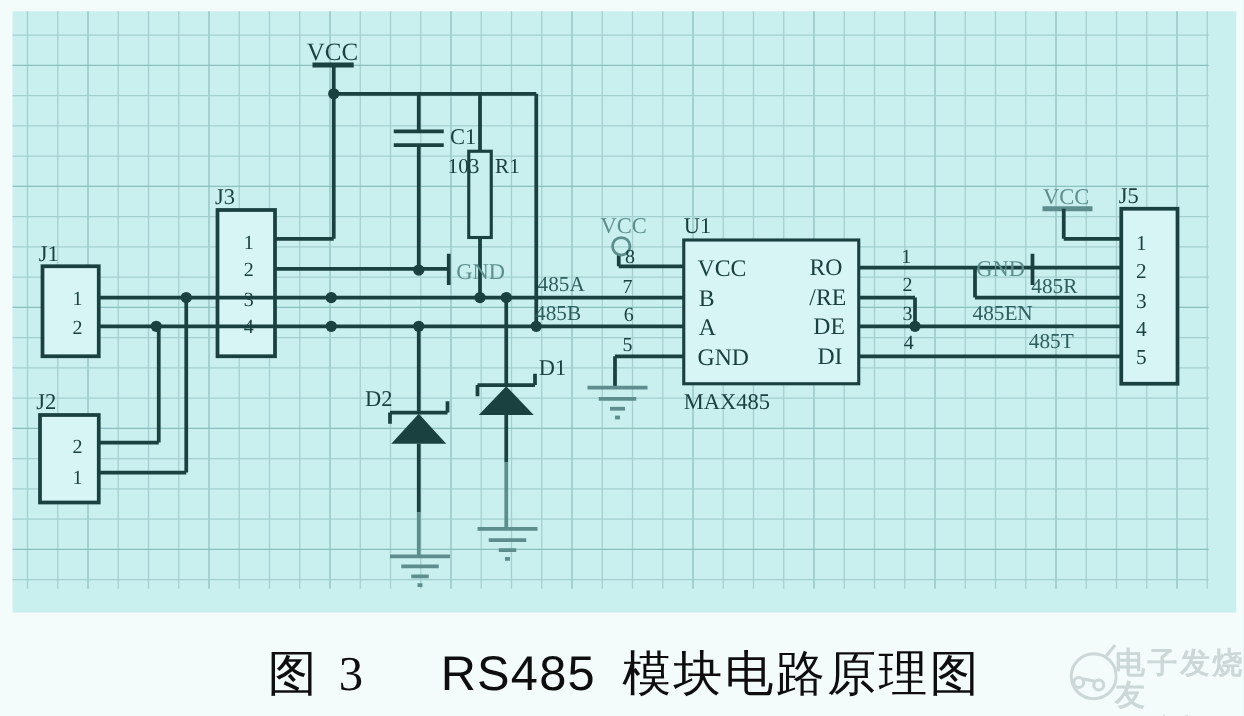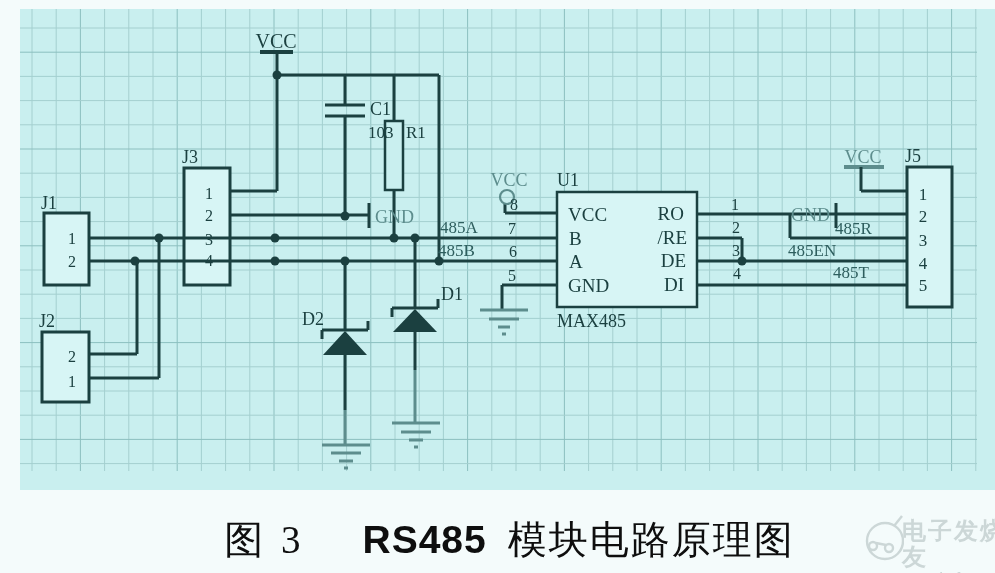--- a/index.html
+++ b/index.html
@@ -1,29 +1,29 @@
 <!DOCTYPE html>
 <html><head>
 <meta charset="utf-8">
 <style>
   html,body{margin:0;padding:0;}
   body{
     width:995px;height:573px;position:relative;overflow:hidden;
     background:#f4fbfb;
     font-family:"Liberation Serif", serif;
   }
-  #stage{position:absolute;left:12px;top:0;width:843px;height:573px;}
+  #stage{position:absolute;left:2px;top:0;width:843px;height:573px;}
   svg text{user-select:none;}
   #caption{
     position:absolute;left:0;top:517px;width:995px;
     text-align:center;color:#0e0e0e;
     font-size:39px;line-height:46px;white-space:nowrap;
   }
   #caption .fig{font-family:"Liberation Serif",serif;letter-spacing:4px;}
-  #caption .model{font-family:"Liberation Sans",sans-serif;font-weight:bold;margin-left:58px;letter-spacing:1px;text-align:center;}
+  #caption .model{font-family:"Liberation Sans",sans-serif;font-weight:normal;margin-left:58px;letter-spacing:1px;text-align:center;}
   #caption .rest{font-family:"Liberation Serif",serif;margin-left:21px;letter-spacing:2px;}
   #watermark{
     position:absolute;left:848px;top:510px;width:150px;height:60px;
     color:#ccd7d7;
   }
   #wm-text{position:absolute;left:42px;top:8px;font-family:"Liberation Sans",sans-serif;}
   #wm-brand{font-size:24px;font-weight:bold;letter-spacing:2px;line-height:26px;}
   #wm-url{font-size:12px;font-weight:bold;letter-spacing:0px;}
 </style>
 </head>

